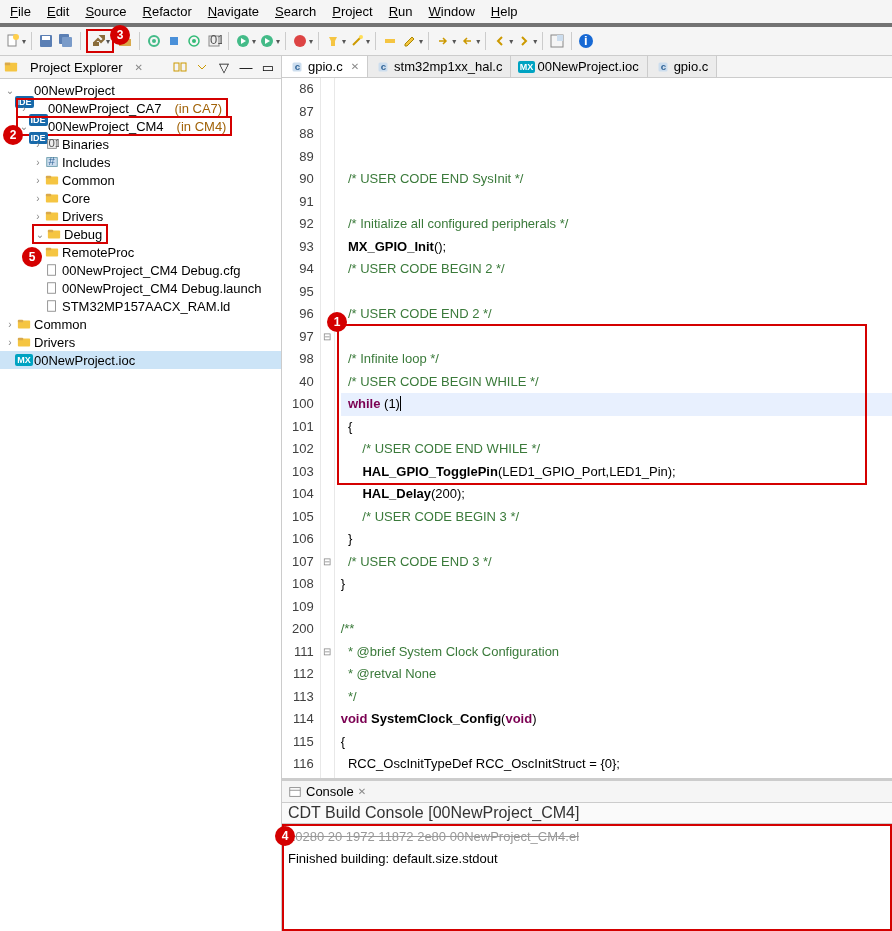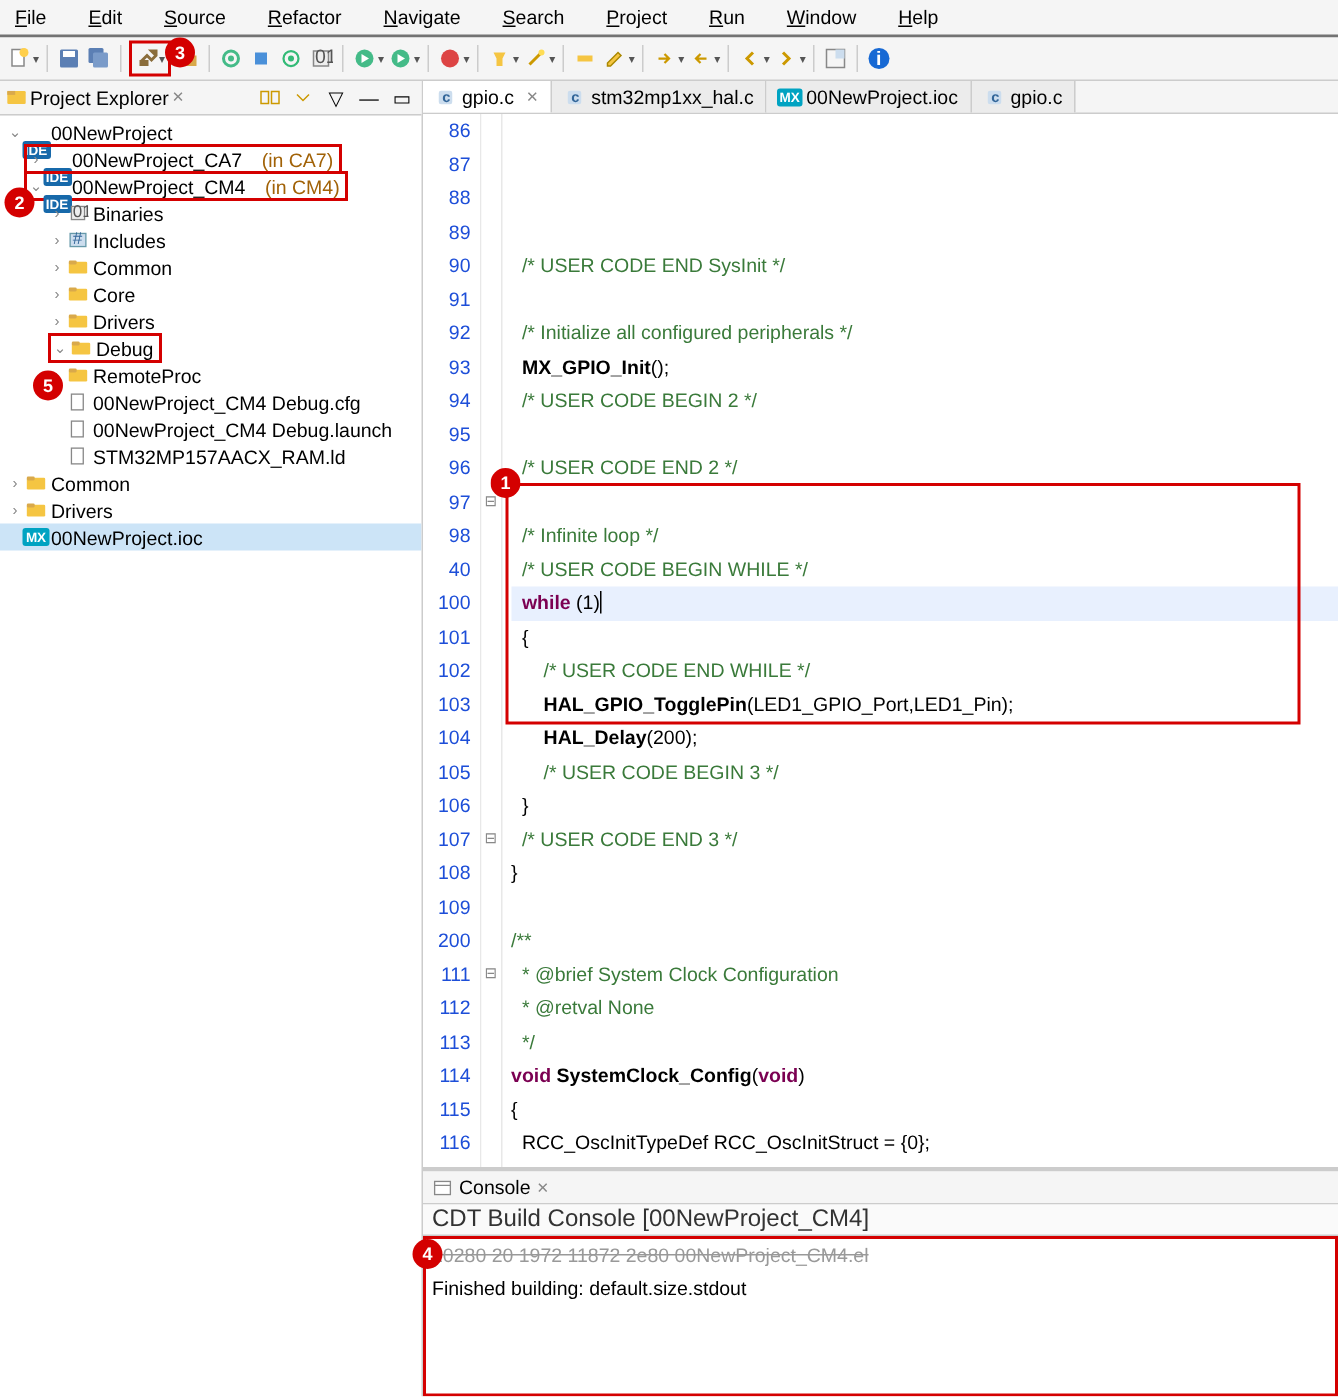--- a/index.html
+++ b/index.html
@@ -1,46 +1,46 @@
 <!DOCTYPE html>
 <html><head>
 <meta charset="utf-8">
 <style>
 * { margin:0; padding:0; box-sizing:border-box; font-family:"Segoe UI",Tahoma,sans-serif; font-size:13px; }
 body { background:#fff; width:892px; height:931px; overflow:hidden; display:flex; flex-direction:column; }
-.menubar { display:flex; gap:16px; padding:2px 4px; border-bottom:2px solid #737373; background:#f5f5f5; }
+.menubar { display:flex; gap:4px; padding:2px 4px; border-bottom:4px solid #737373; background:#f5f5f5; }
 .menubar span { padding:2px 6px; cursor:default; }
 .menubar span u { text-decoration:underline; }
 .toolbar { display:flex; align-items:center; gap:2px; padding:2px 4px; border-bottom:1px solid #ccc; background:#f5f5f5; }
 .tb-btn { width:18px; height:18px; display:inline-flex; align-items:center; justify-content:center; border-radius:2px; }
 .tb-btn svg { width:16px; height:16px; }
 .tb-sep { width:1px; height:18px; background:#ccc; margin:0 3px; }
 .tb-drop { font-size:8px; color:#555; margin-left:-2px; cursor:default; }
 .red-box { border:2px solid #d40000; }
 .badge { position:absolute; width:20px; height:20px; border-radius:50%; background:#d40000; color:#fff; display:flex; align-items:center; justify-content:center; font-weight:bold; font-size:12px; z-index:10; }
 .main { flex:1; display:flex; min-height:0; }
 .explorer { width:282px; border-right:1px solid #ccc; display:flex; flex-direction:column; background:#fff; }
 .exp-hdr { display:flex; align-items:center; padding:2px 4px; border-bottom:1px solid #ccc; background:#f5f5f5; }
-.exp-hdr .title { flex:1; display:flex; align-items:center; gap:2px; }
+.exp-hdr .title { flex:1; display:flex; align-items:center; gap:12px; }
 .exp-hdr .icons { display:flex; gap:4px; }
 .tree { flex:1; overflow:auto; padding:2px 0; position:relative; }
 .tree-row { display:flex; align-items:center; height:18px; padding-left:4px; white-space:nowrap; cursor:default; }
 .tree-row .tw { width:12px; display:inline-block; text-align:center; color:#888; font-size:10px; }
 .tree-row .ic { width:16px; height:16px; display:inline-flex; align-items:center; justify-content:center; margin-right:2px; }
 .tree-row .lbl { color:#000; }
 .tree-row .suffix { color:#a16207; margin-left:13px; }
 .tree-row.sel { background:#cce4f7; }
 .ind1{padding-left:16px}.ind2{padding-left:32px}
 .editor-area { flex:1; display:flex; flex-direction:column; min-width:0; }
 .ed-tabs { display:flex; background:#f5f5f5; border-bottom:1px solid #ccc; }
 .ed-tab { display:flex; align-items:center; gap:4px; padding:3px 8px; border-right:1px solid #ccc; background:#ececec; cursor:default; }
 .ed-tab.act { background:#fff; }
 .ed-tab .ic { width:14px; height:14px; display:inline-flex; align-items:center; justify-content:center; }
 .code { flex:1; display:flex; overflow:auto; font-family:Consolas,monospace; font-size:17px; line-height:22.5px; position:relative; }
-.gutter { background:#fff; text-align:right; color:#1d4ed8; padding:0 6px 0 10px; border-right:1px solid #e8e8e8; user-select:none; }
+.gutter { background:#fff; text-align:right; color:#404040; padding:0 6px 0 10px; border-right:1px solid #e8e8e8; user-select:none; }
 .gutter .ln{height:22.5px}
 .fold { width:14px; background:#fff; border-right:1px solid #e8e8e8; }
 .fold .m{height:22.5px;display:flex;align-items:center;justify-content:center;color:#888;font-size:10px}
 .codelines { flex:1; padding-left:6px; white-space:pre; position:relative; }
 .codelines .cl{height:22.5px}
 .curline { background:#e8f0fe; }
 .c-comm{color:#3a7a3a}.c-kw{color:#7b0052;font-weight:bold}.c-fn{font-weight:bold}
 .caret { border-right:1px solid #000; animation:blink 1s step-end infinite; }
 @keyframes blink{50%{border-color:transparent}}
 .red-codebox { position:absolute; border:2px solid #d40000; pointer-events:none; }

